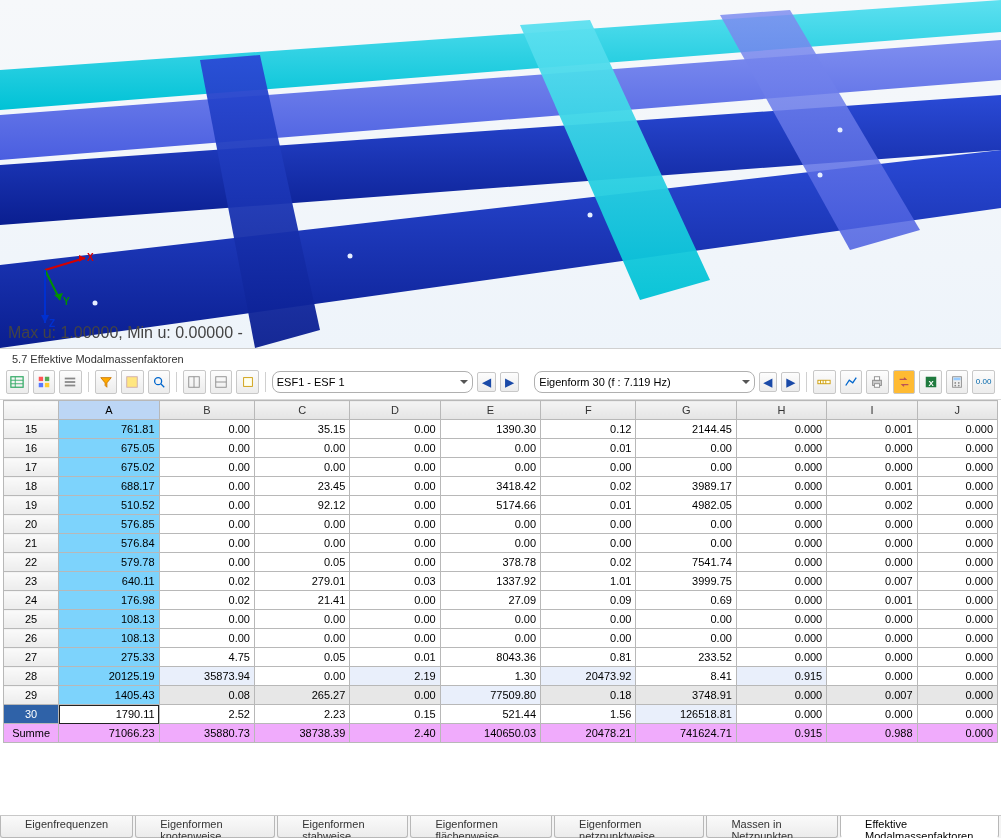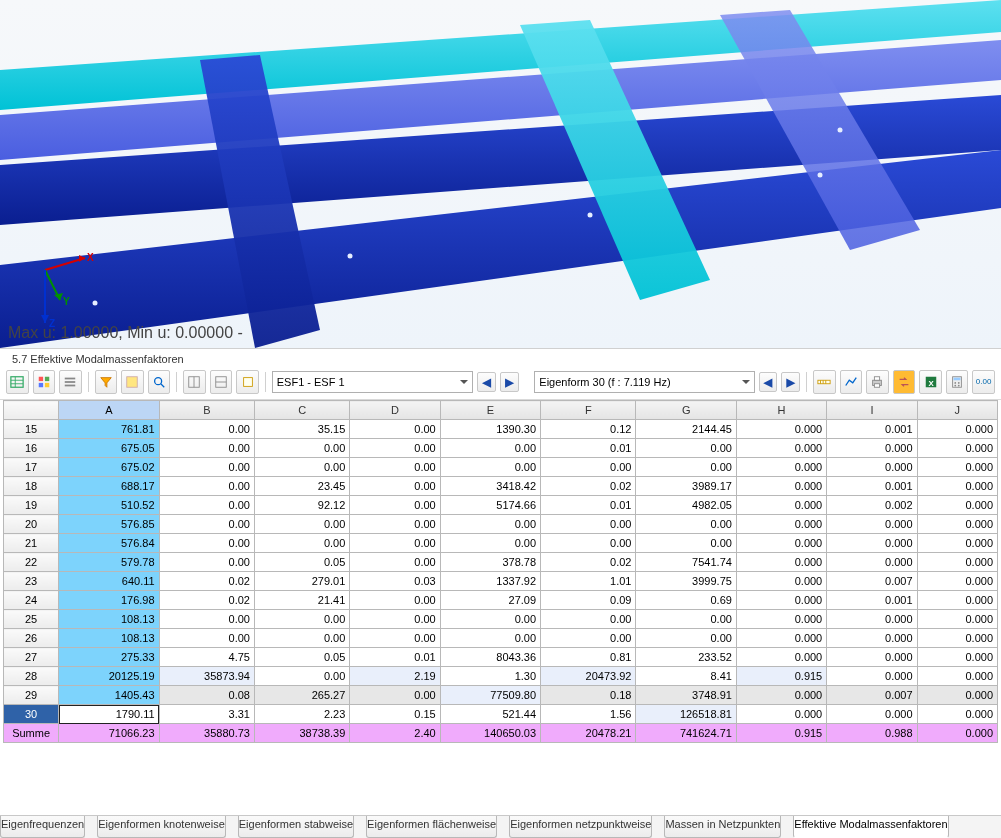--- a/index.html
+++ b/index.html
@@ -60,21 +60,21 @@
     width: 1px; height: 20px; background: #d0d0d0; margin: 0 2px;
   }
   .combo {
     height: 20px;
     border: 1px solid #b0b0b0;
     background: #fff;
     font-size: 11px;
     padding: 0 18px 0 4px;
     position: relative;
     display: inline-flex; align-items:center;
-    border-radius: 0;
+    border-radius: 8px;
   }
   .combo::after {
     content: "";
     position: absolute; right: 4px; top: 50%;
     margin-top:-2px;
     border: 4px solid transparent;
     border-top-color: #555;
   }
   .nav-btn {
     width: 18px; height: 18px;
@@ -137,22 +137,22 @@
     background: #f4f4f4;
     border-top: 1px solid #c8c8c8;
     display: flex;
     align-items: stretch;
     overflow: hidden;
   }
   .tab {
     border: 1px solid #b8b8b8;
     border-top: none;
     background: linear-gradient(#fafafa,#ececec);
-    padding: 2px 0;
-    margin-right: 12px;
+    padding: 2px 24px;
+    margin-right: 2px;
     font-size: 11px;
     cursor: pointer;
     border-radius: 0 0 3px 3px;
     color:#333;
   }
   .tab.active {
     background: #fff;
     color: #000;
     font-weight: normal;
     border-bottom-color:#fff;
@@ -561,21 +561,21 @@
         <td class="tint">77509.80</td>
         <td>0.18</td>
         <td>3748.91</td>
         <td>0.000</td>
         <td>0.007</td>
         <td>0.000</td>
       </tr>
       <tr class="selrow">
         <th class="rowhead">30</th>
         <td class="cell-col-A cursor">1790.11</td>
-        <td>3.31</td>
+        <td>2.52</td>
         <td>2.23</td>
         <td>0.15</td>
         <td>521.44</td>
         <td>1.56</td>
         <td class="tint">126518.81</td>
         <td>0.000</td>
         <td>0.000</td>
         <td>0.000</td>
       </tr>
     </tbody>

